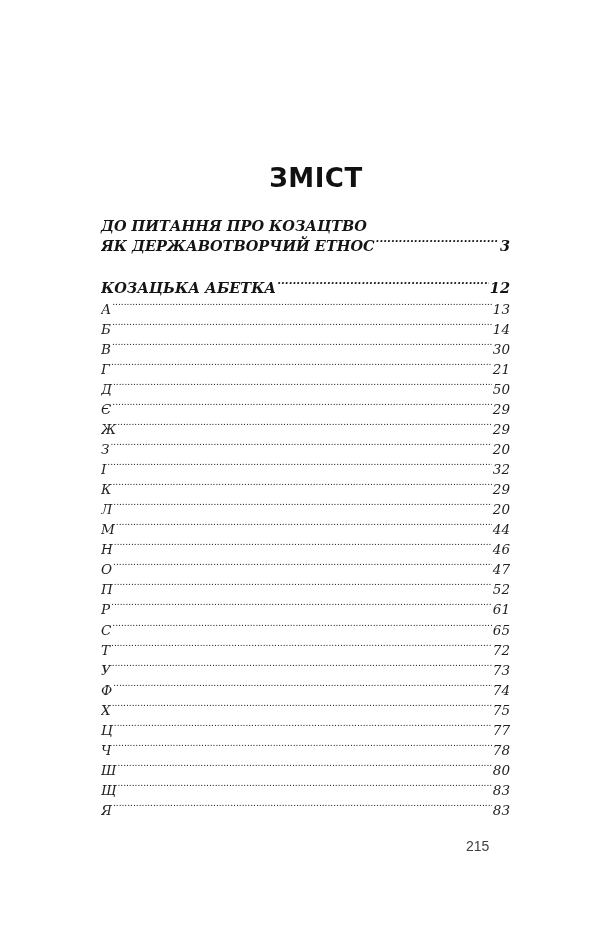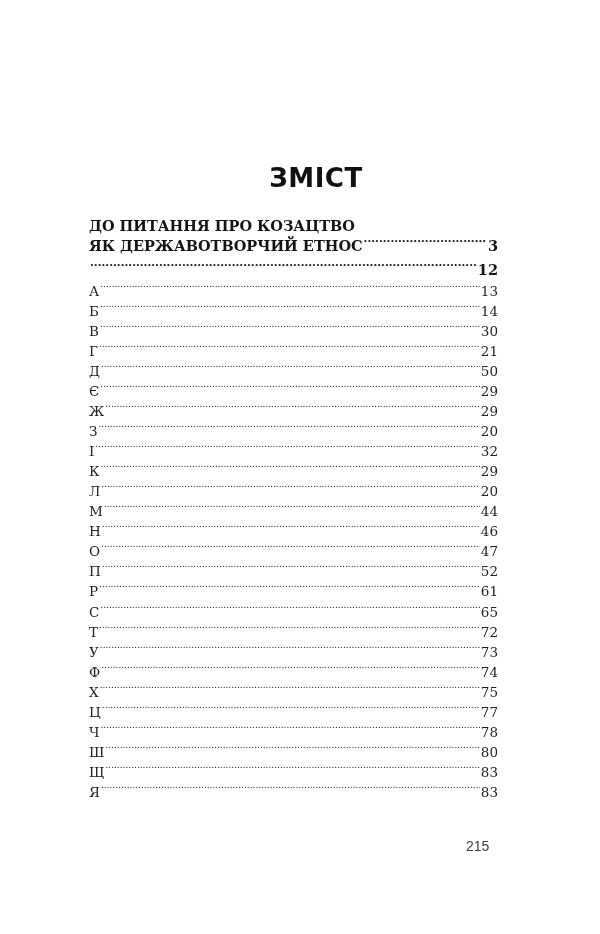--- a/index.html
+++ b/index.html
@@ -15,38 +15,39 @@
       top: 163px; left: 16px; width: 600px;
       text-align: center;
       font-family: "DejaVu Sans", sans-serif;
       font-weight: bold;
       font-size: 26px;
       letter-spacing: 0.5px;
       color: #111;
     }
     .toc {
       position: absolute;
-      left: 89px; width: 409px;
+      left: 101px; width: 409px;
       top: 216px;
       font-family: "DejaVu Serif", serif;
+      font-style: italic;
     }
     .section {
       font-weight: bold;
       font-size: 14.5px;
       color: #141414;
     }
     .section .line1 { height: 20px; line-height: 20px; white-space: nowrap; }
     .row {
       display: flex;
       align-items: baseline;
       white-space: nowrap;
       overflow: hidden;
     }
     .section .row { height: 20px; line-height: 20px; }
-    .section.s1 .row { margin-bottom: 4px; }
+    .section.s1 .row { margin-bottom: 22px; }
     .section.s2 { margin-bottom: 1px; }
     .label { flex: 0 0 auto; }
     .dots {
       flex: 1 1 auto;
       overflow: hidden;
       margin: 0 1px;
       position: relative;
       height: 1em;
     }
     .dots::after {
@@ -82,20 +83,21 @@
   <div class="section s1">
     <div class="line1">ДО ПИТАННЯ ПРО КОЗАЦТВО</div>
     <div class="row">
       <span class="label">ЯК ДЕРЖАВОТВОРЧИЙ ЕТНОС</span>
       <span class="dots"></span>
       <span class="page">3</span>
     </div>
   </div>
   <div class="section s2">
     <div class="row">
+      <span class="label">КОЗАЦЬКА АБЕТКА</span>
       <span class="dots"></span>
       <span class="page">12</span>
     </div>
   </div>
   <div class="entries">
     <div class="row">
         <span class="label">А</span>
         <span class="dots"></span>
         <span class="page">13</span>
       </div>

